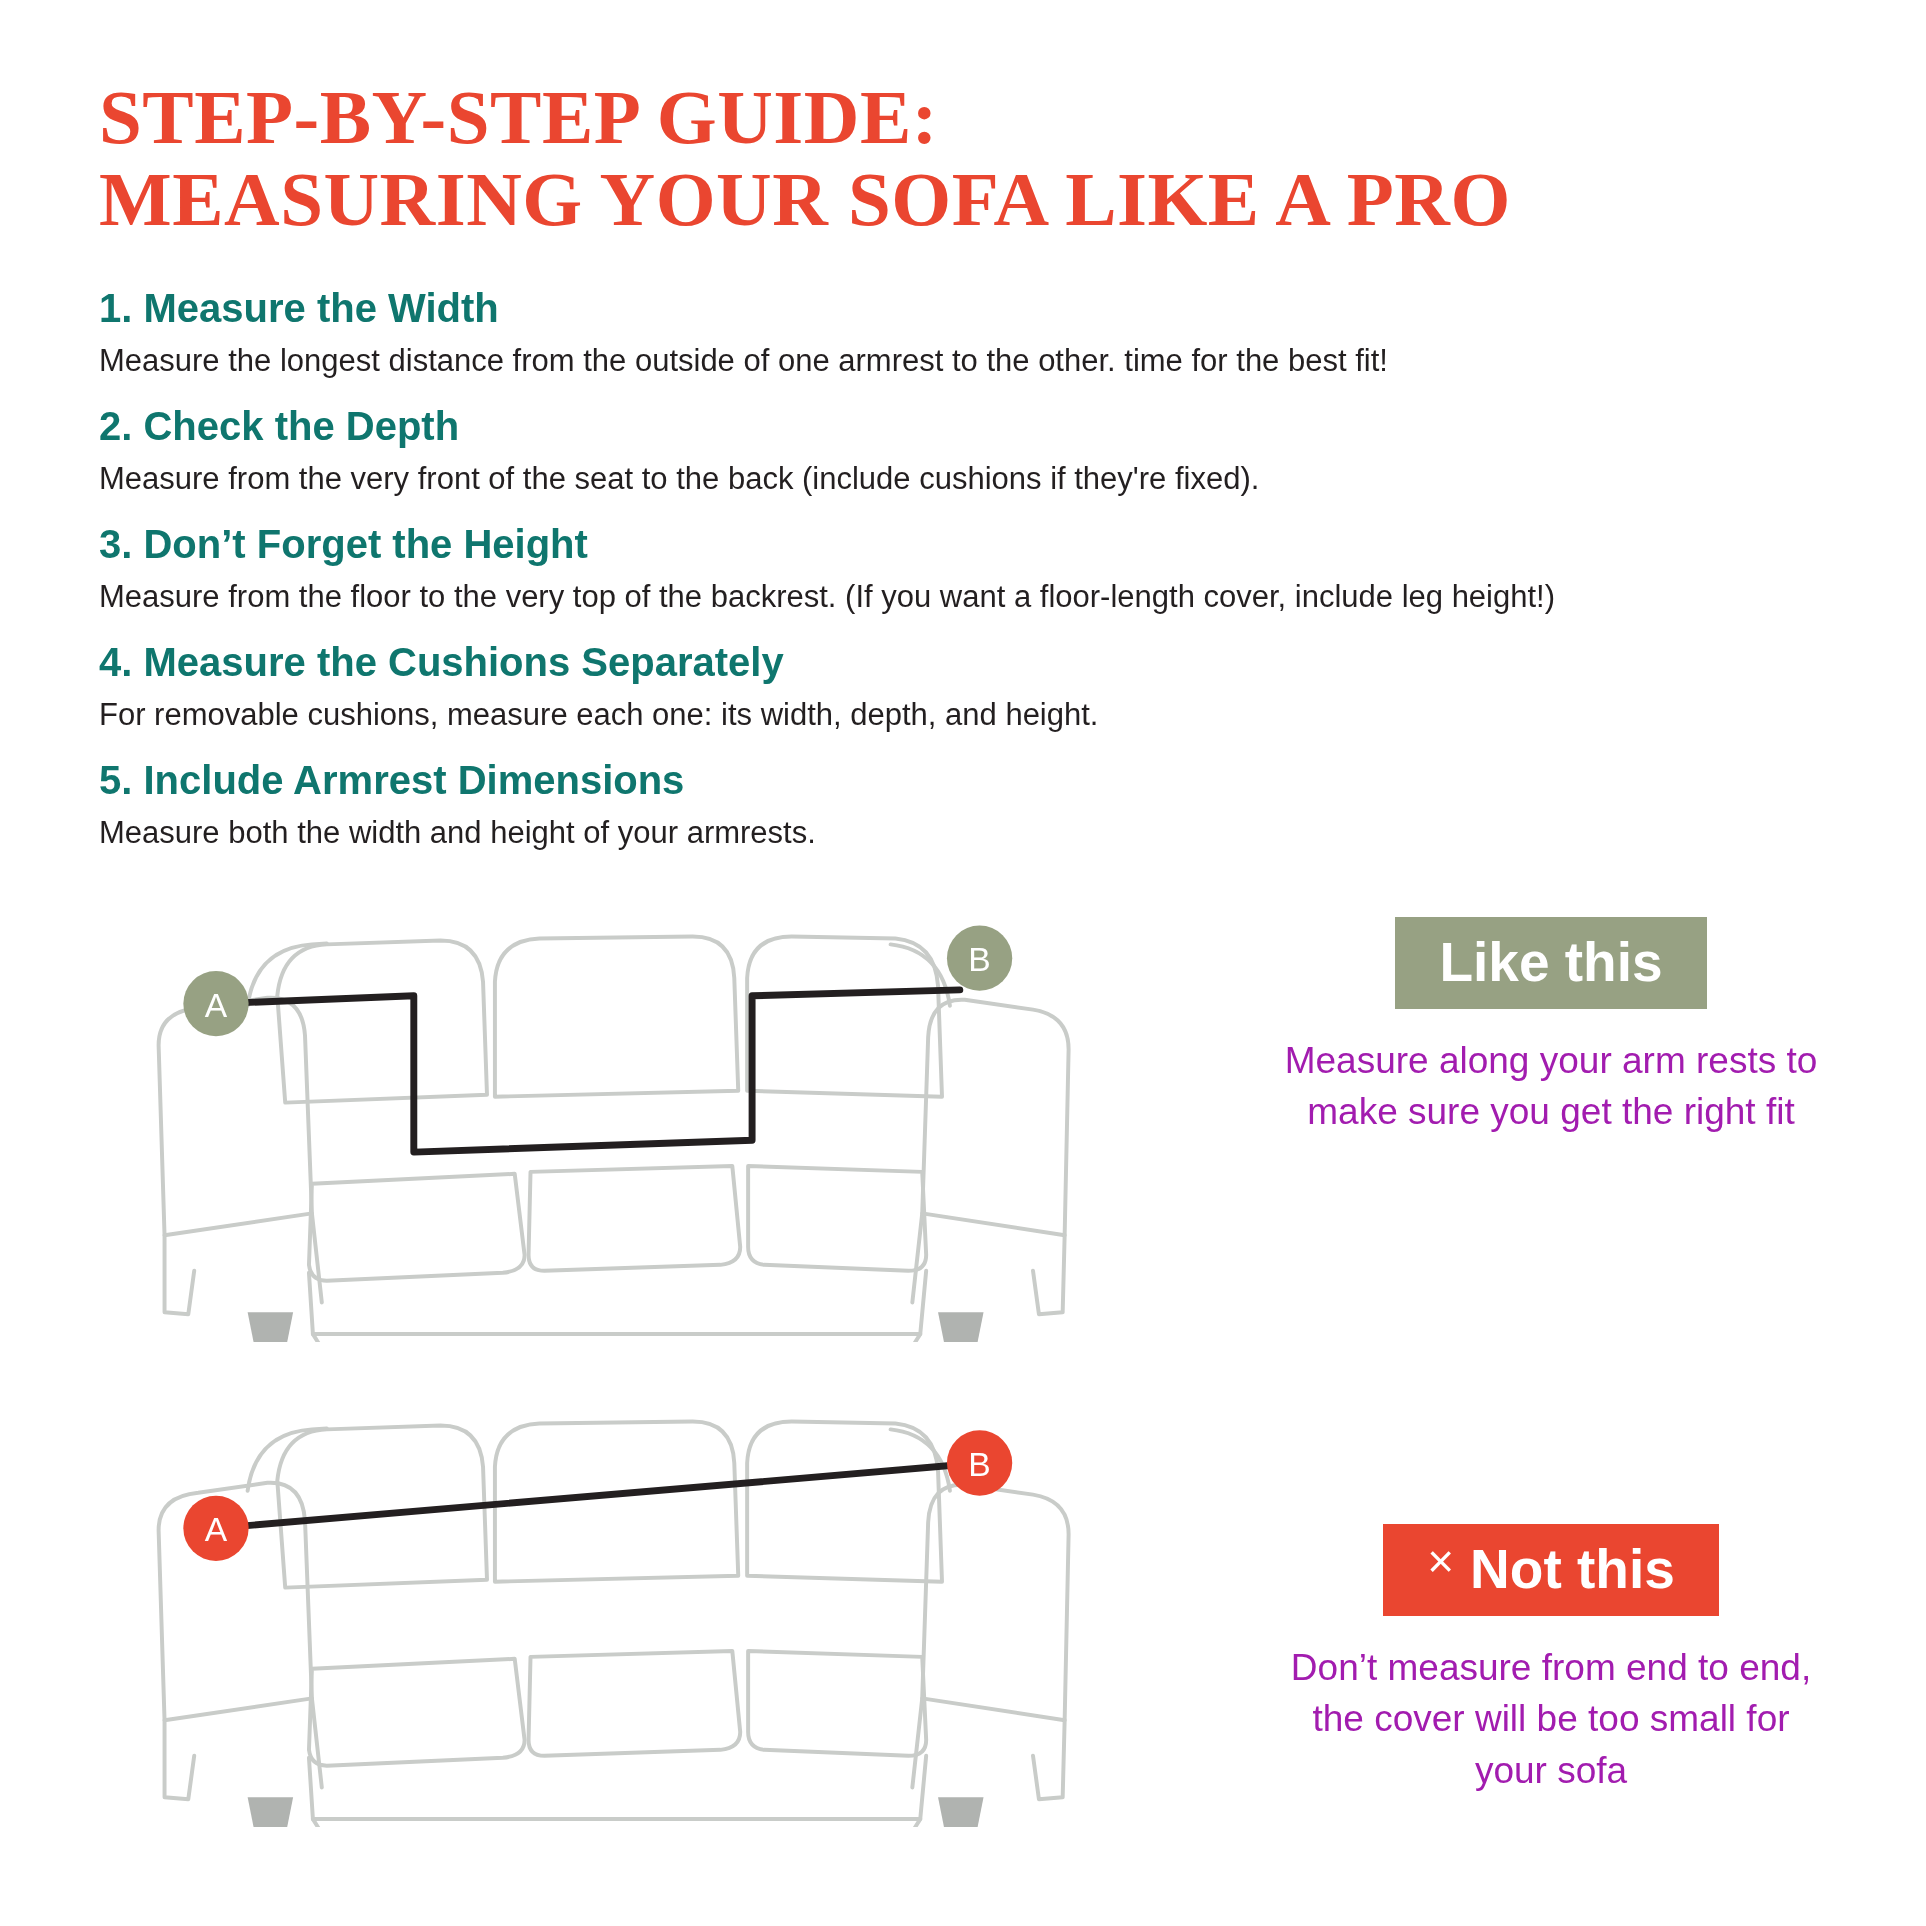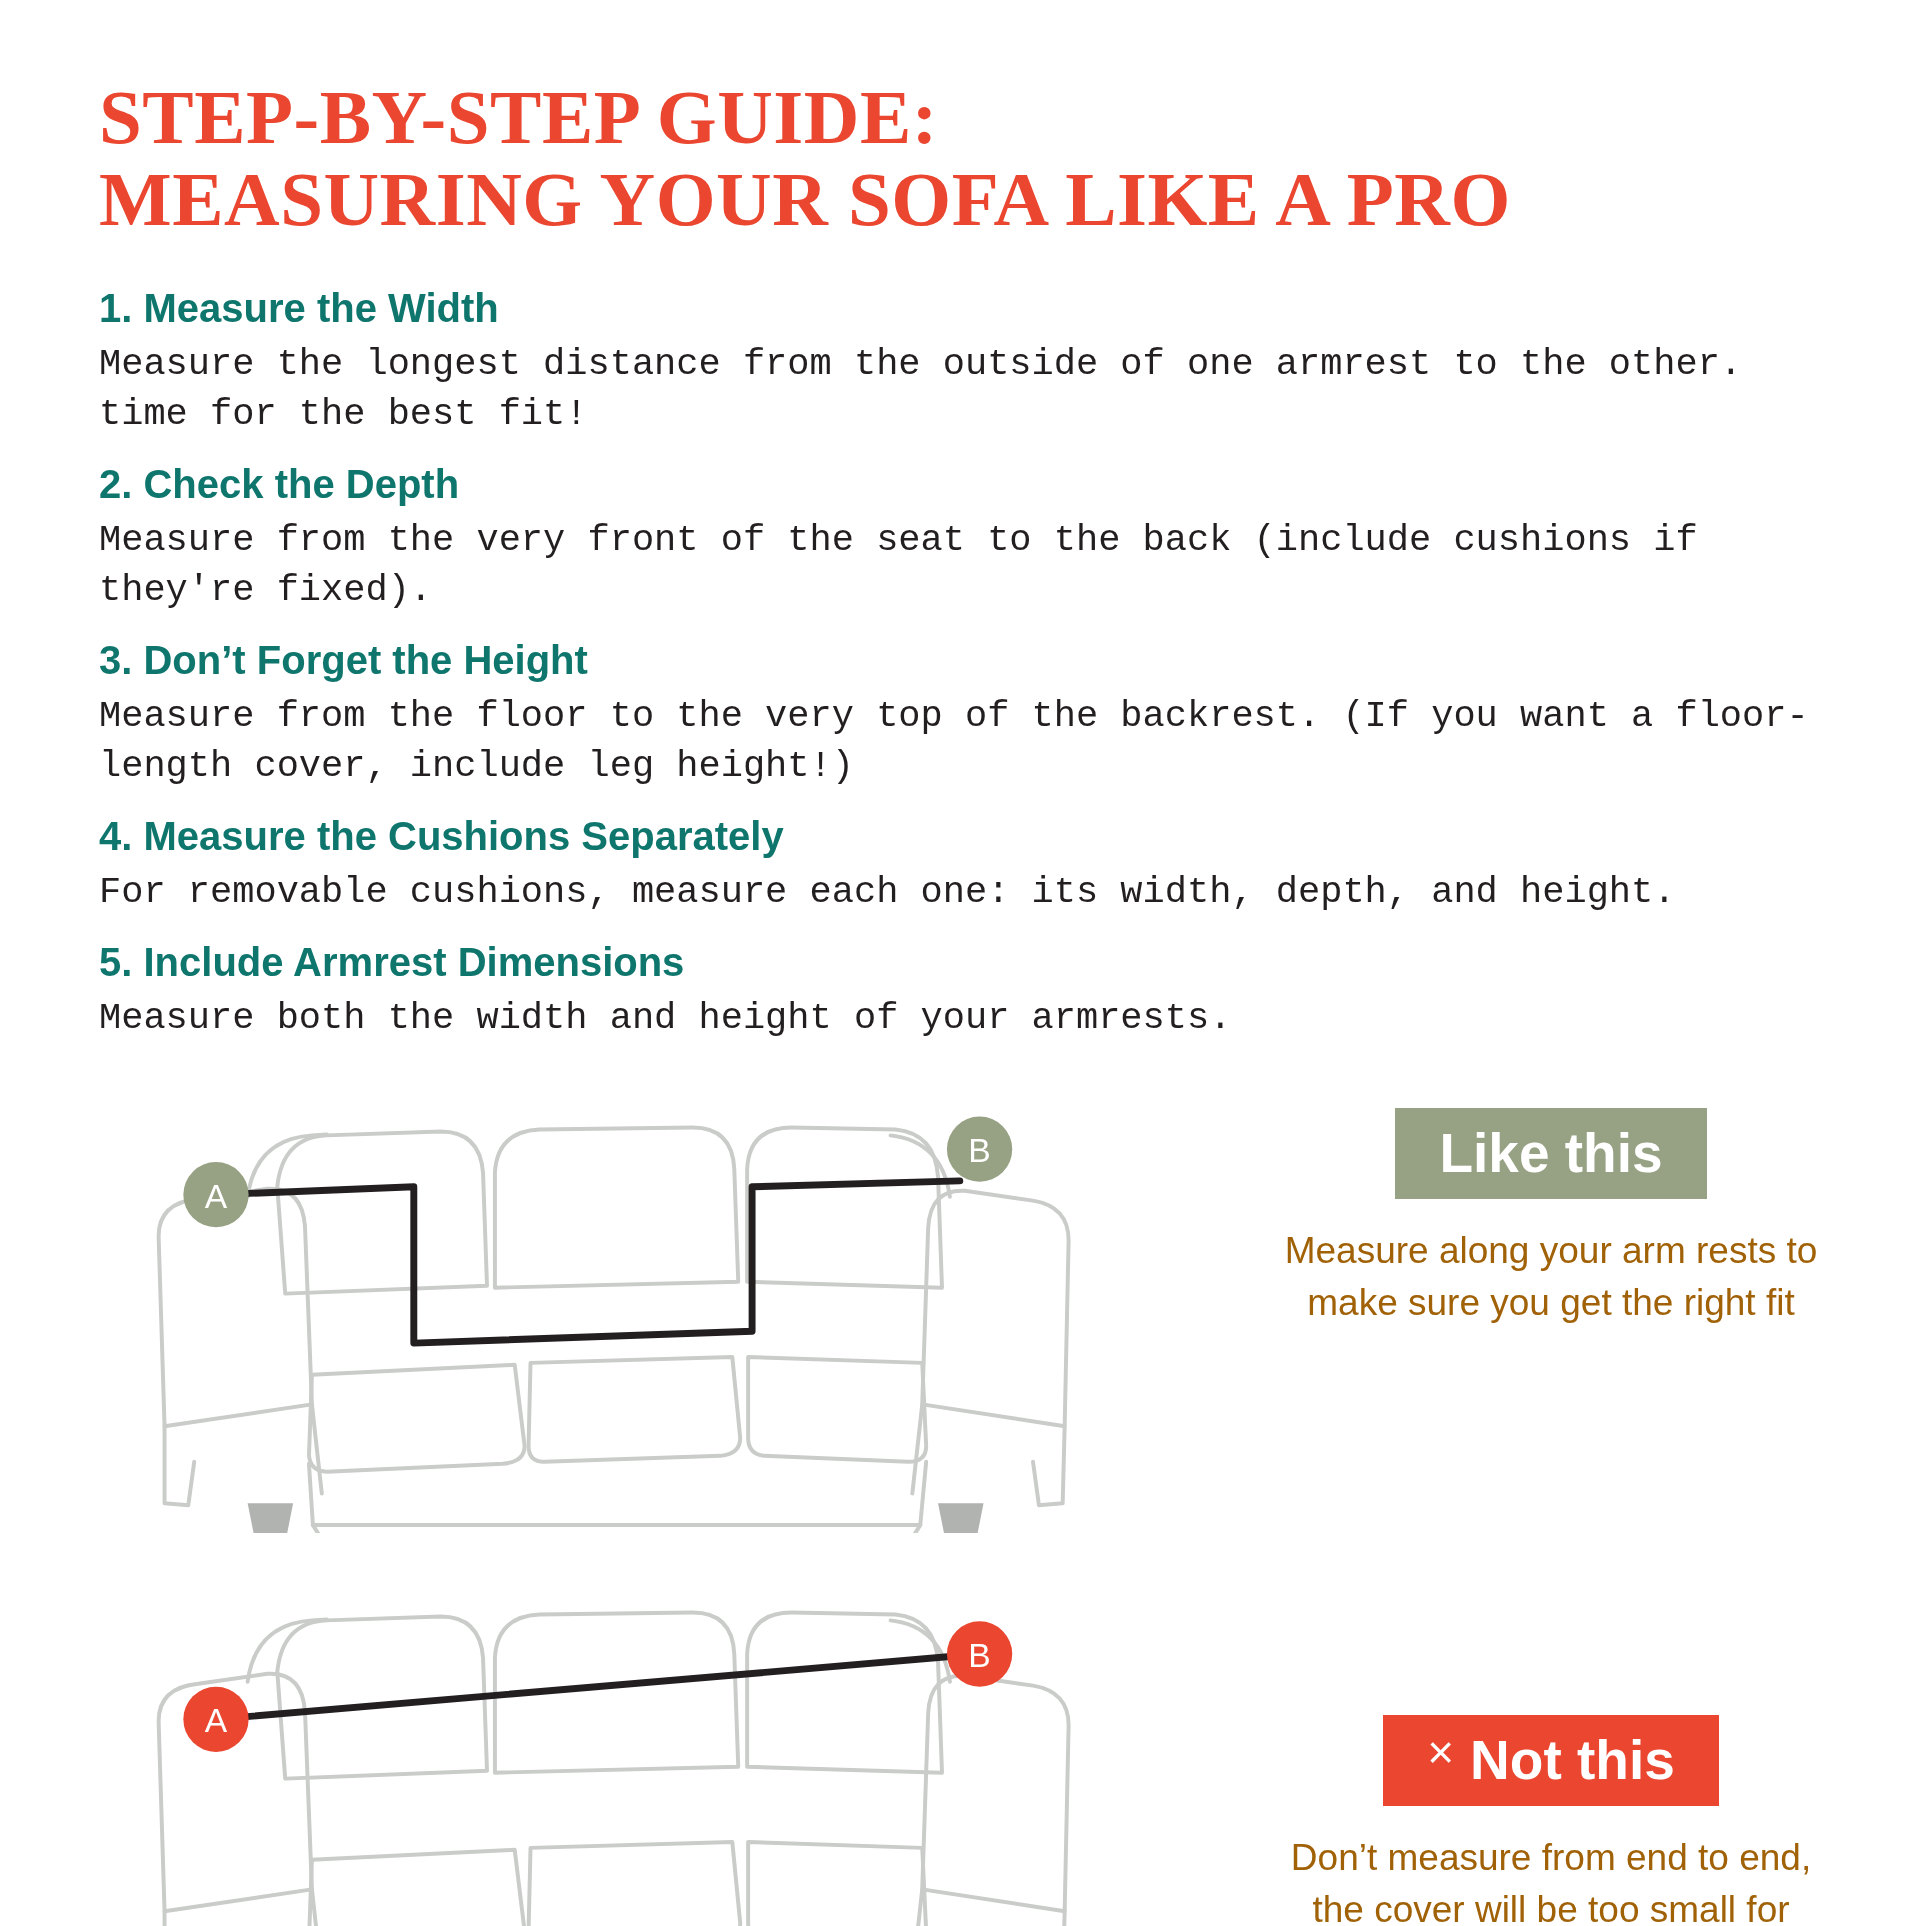--- a/index.html
+++ b/index.html
@@ -50,24 +50,23 @@
   }
   .step-heading {
     color: #0f766e;
     font-size: 40px;
     font-weight: bold;
     line-height: 1.5;
     margin: 0 0 2px 0;
   }
   .step-body {
     color: #231f20;
-    font-size: 37px;
+    font-size: 31px;
     line-height: 1.35;
     margin: 0 0 14px 0;
-    font-family: Liberation Mono, monospace;
   }
 
   
   .illus-area {
     position: relative;
     margin-top: 24px;
     height: 1109px;
   }
   .sofa-wrap {
     position: absolute;
@@ -104,21 +103,21 @@
   .banner.bad { background: #ea4630; }
   .banner .x-mark {
     font-size: 46px;
     font-weight: normal;
     line-height: 1;
   }
   .callout-text {
     margin: 26px auto 0 auto;
     font-size: 37px;
     line-height: 1.4;
-    color: #a16207;
+    color: #a21caf;
     max-width: 535px;
   }
 </style>
 </head>
 <body>
 
 <div class="page">
 
   <div class="title-block">
     <div class="title-line l1">STEP-BY-STEP GUIDE:</div>

